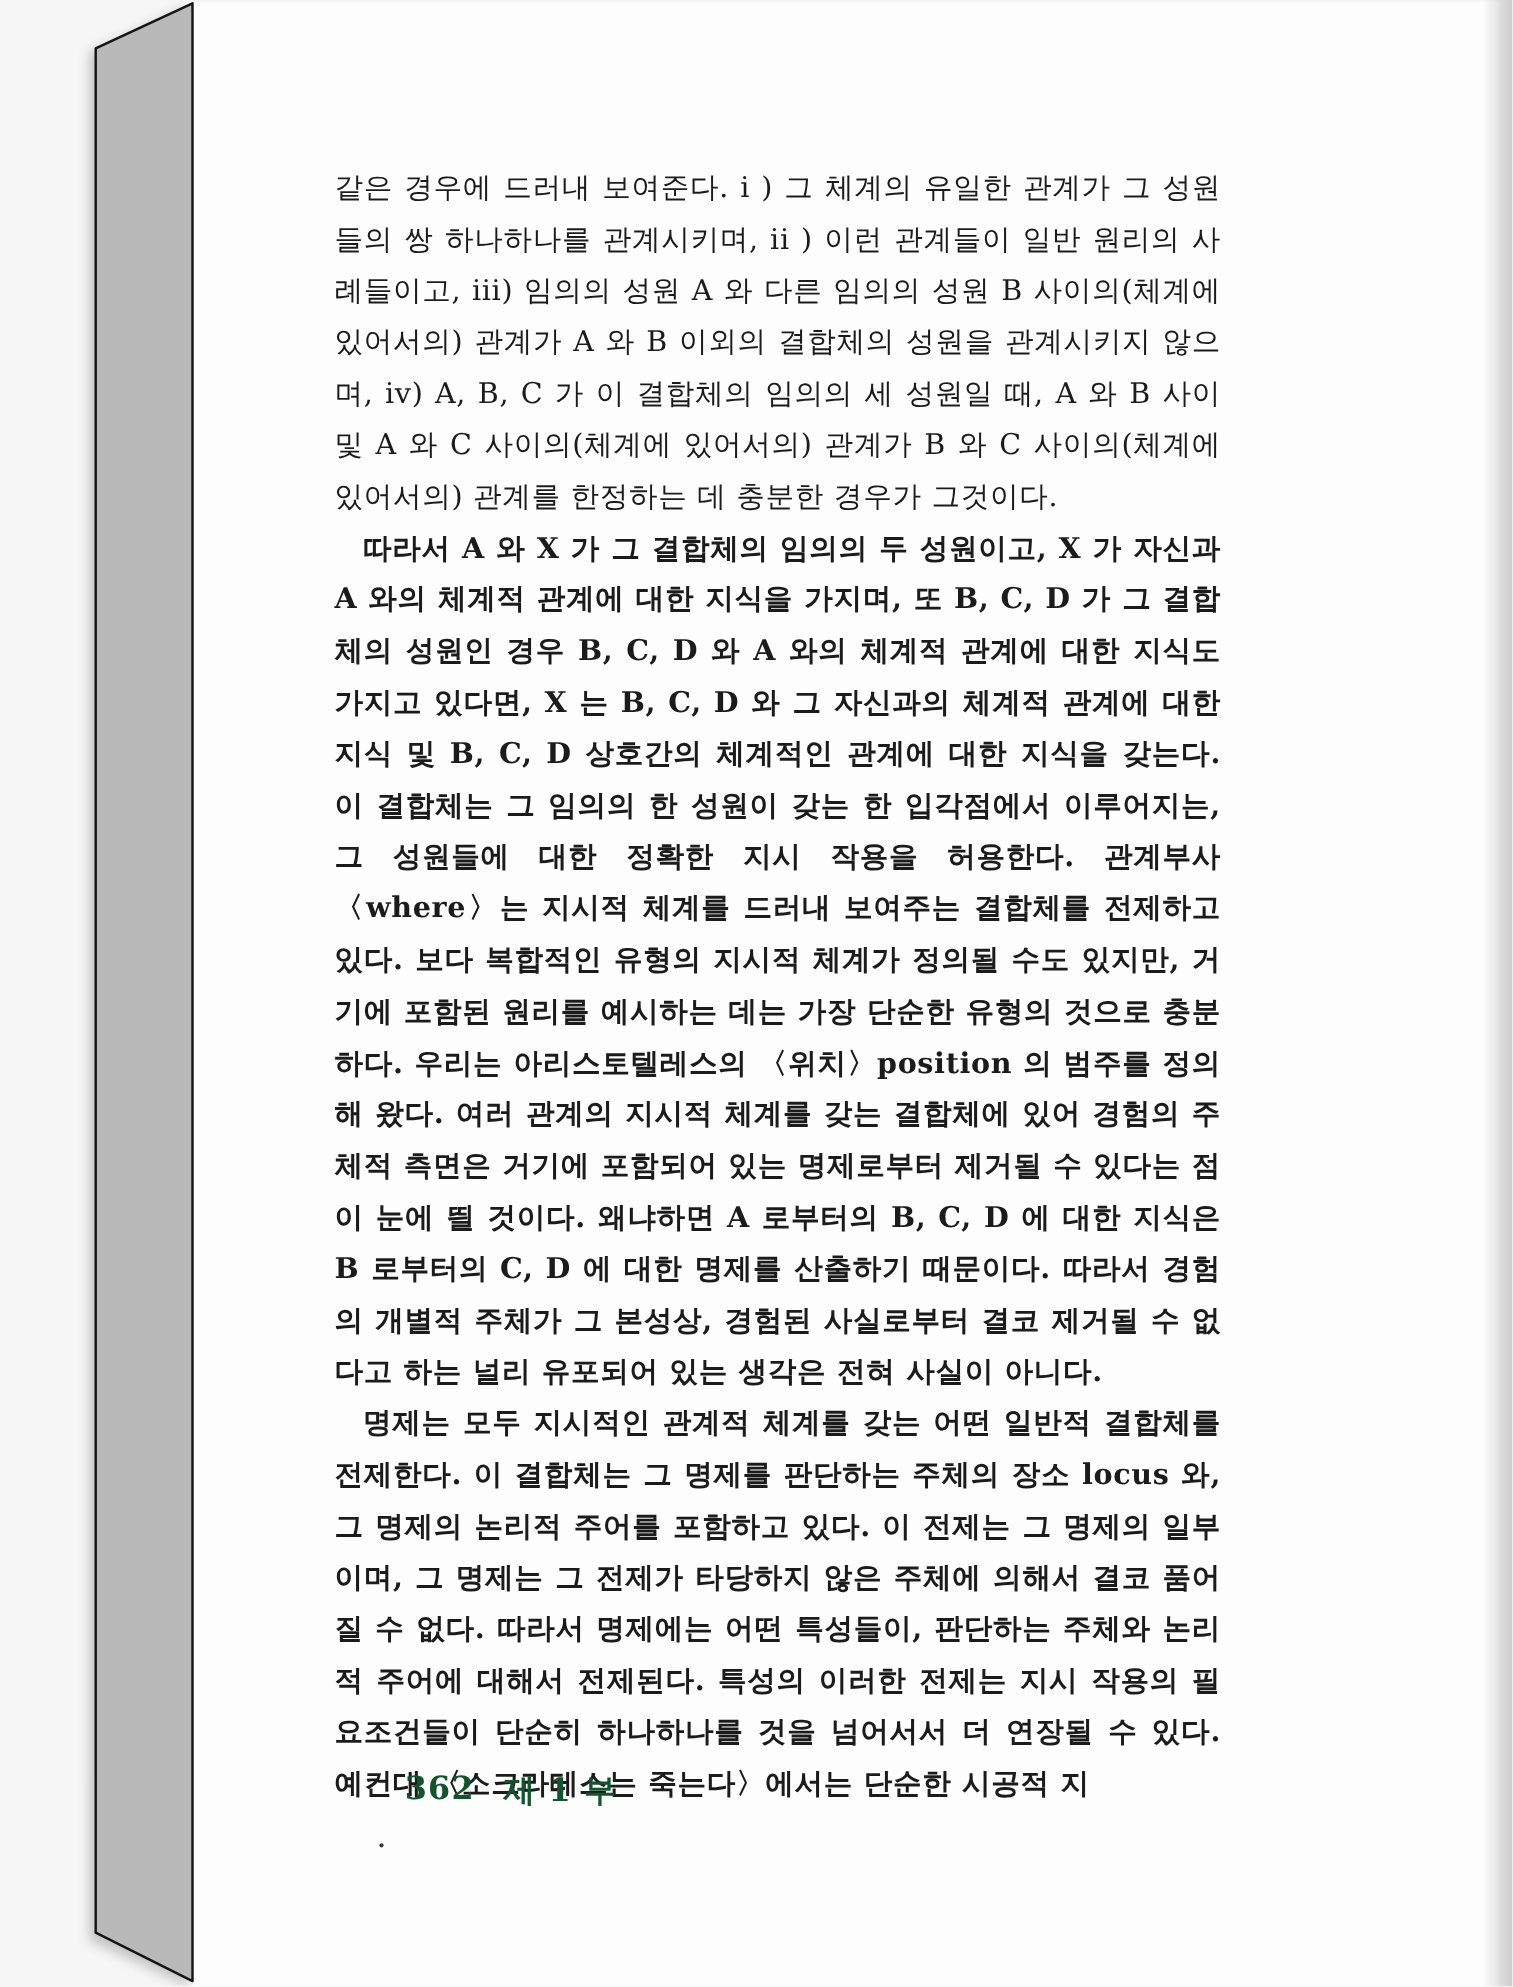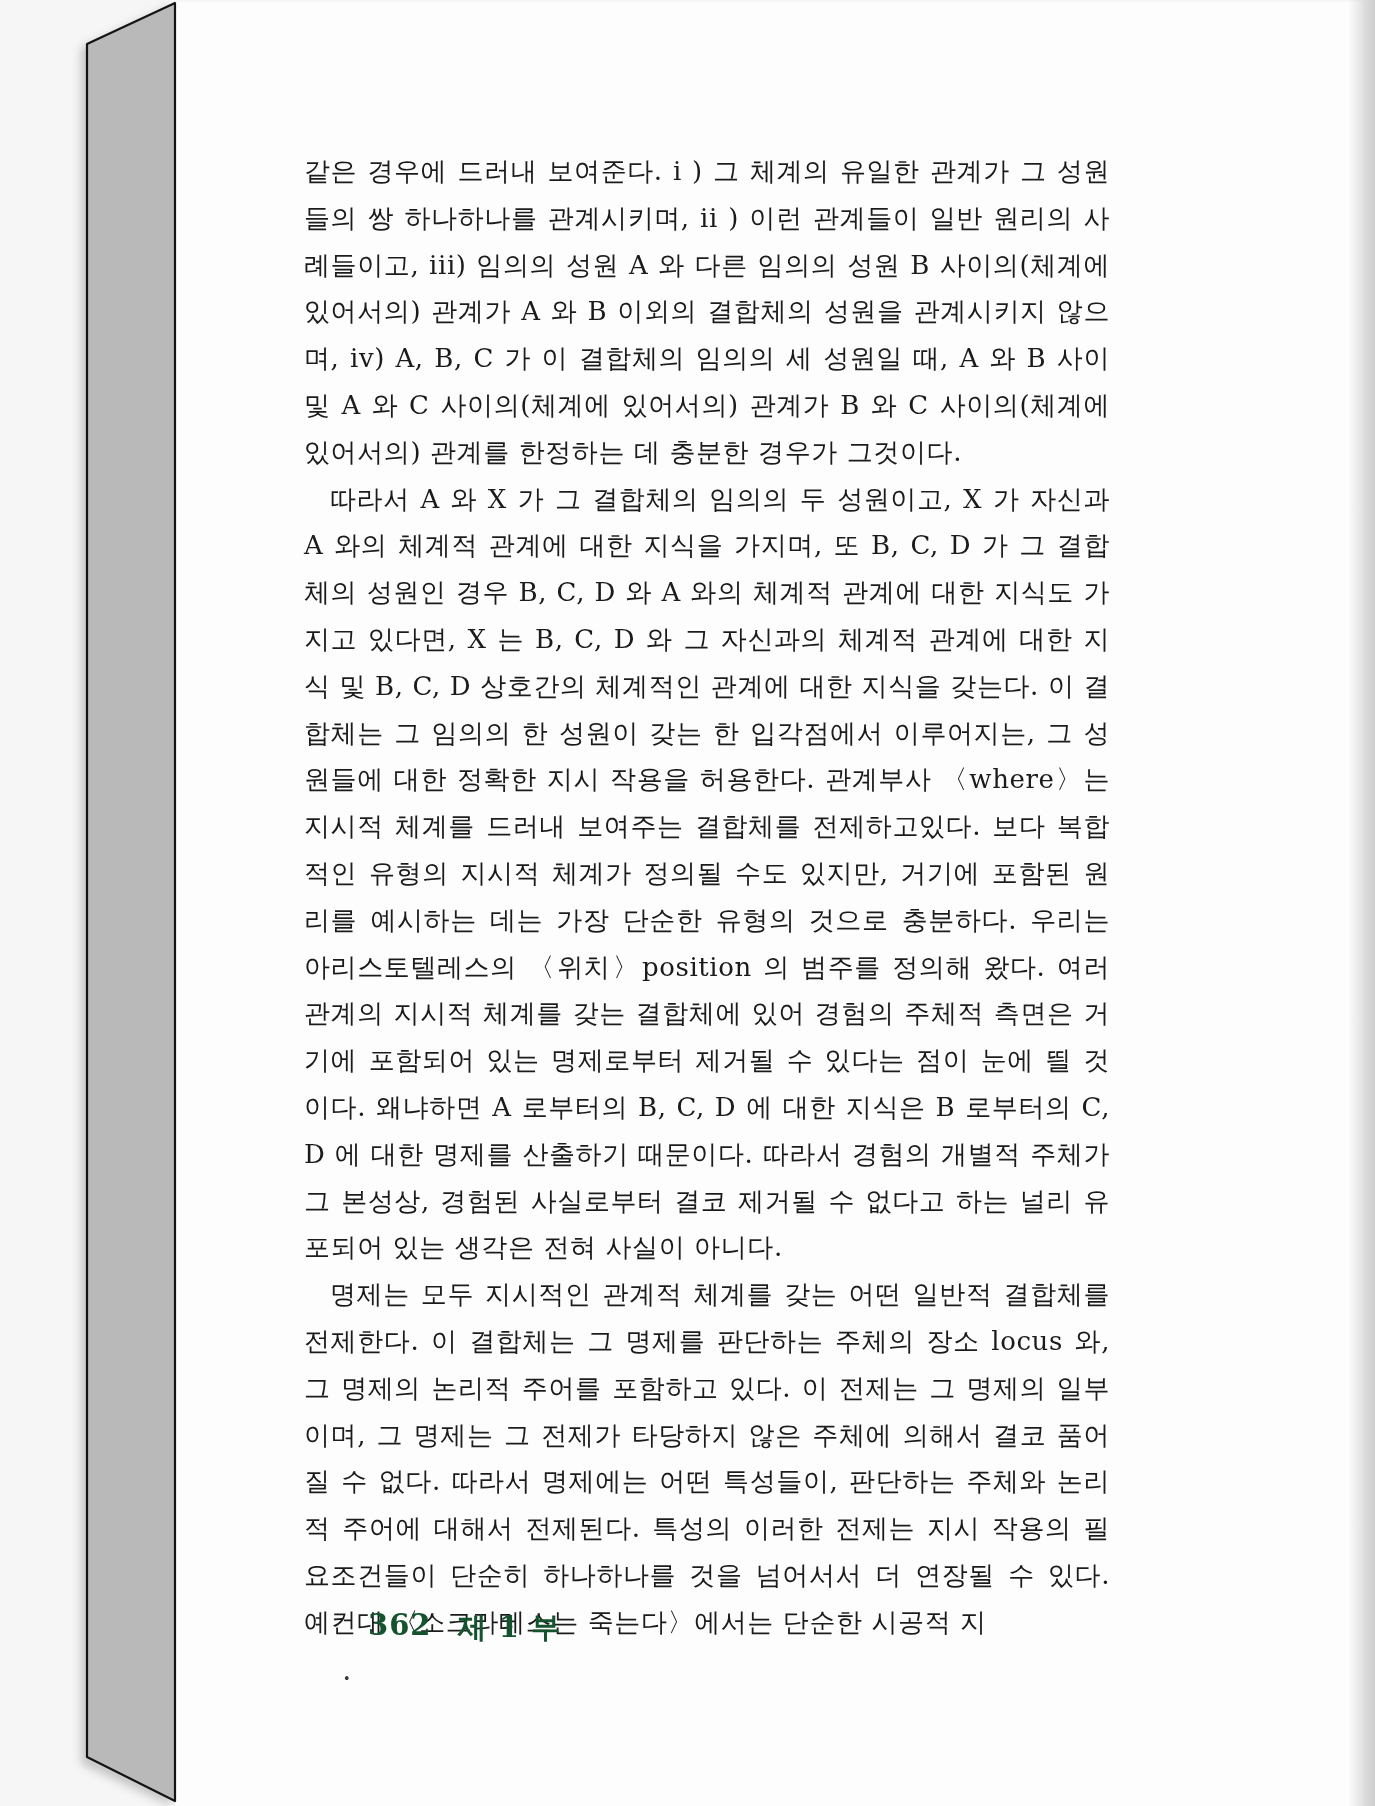--- a/index.html
+++ b/index.html
@@ -11,21 +11,21 @@
   }
   .stage{position:relative;width:1375px;height:1338px;}
   .book-art{position:absolute;left:0;top:0;width:1375px;height:1806px;display:block;}
   .text-block{
     position:absolute;left:304px;top:148px;width:806px;
     color:#1b1b1b;
     font-size:26px;line-height:46.8px;letter-spacing:0.6px;
     text-align:justify;
   }
   .text-block p{margin:0;padding:0;}
-  .text-block p.indent{text-indent:1em;}
+  .text-block p.indent{text-indent:1em;font-weight:bold;}
   .footer{
     position:absolute;left:368px;top:1608px;
     display:flex;gap:26px;align-items:flex-start;
     color:#14532d;font-size:29px;font-weight:600;letter-spacing:1px;
   }
   .stray-dot{
     position:absolute;left:342px;top:1655px;
     color:#3a3a3a;font-size:30px;line-height:30px;
   }
 </style>

